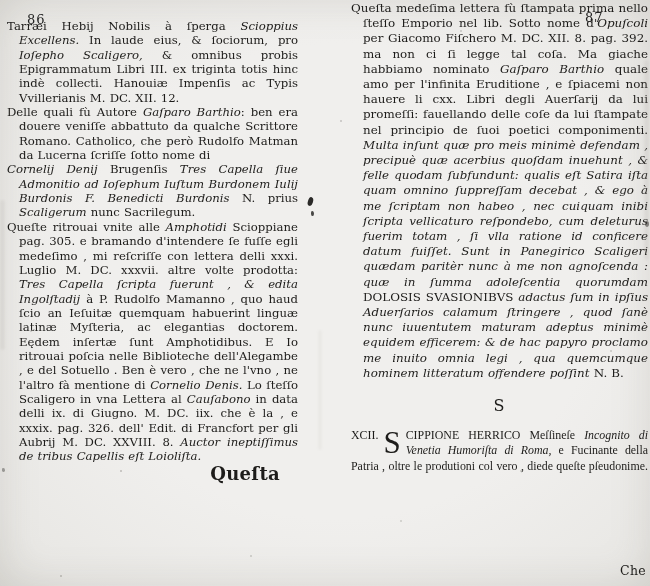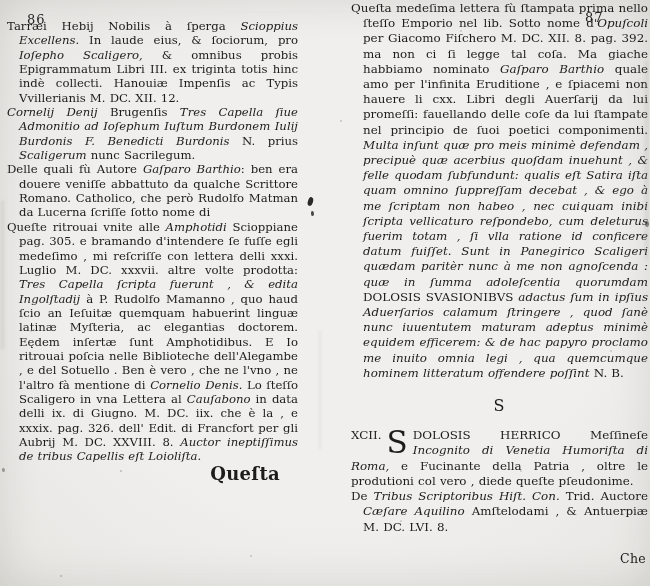--- a/index.html
+++ b/index.html
@@ -43,31 +43,31 @@
   .catchword{
     text-align:right;
     padding-right:18px;
     margin-top:3px;
     font-size:18px;
     font-weight:700;
     letter-spacing:0.3px;
   }
   .catchword-r{
     position:absolute;
-    right:4px;top:551px;
+    right:4px;top:563px;
     font-size:12.5px;
     letter-spacing:0.3px;
   }
   .sec-letter{
     text-align:center;
     font-size:16px;
     margin:17px 0 15px 0;
     letter-spacing:1px;
   }
-  .xcii-entry{padding-left:0;text-indent:0;}
+  .xcii-entry{padding-left:0;text-indent:0;font-family:Liberation Serif, serif;}
   .xcii{float:left;margin:0 3px 0 0;}
   .dropcap{
     float:left;
     font-size:31px;
     line-height:25px;
     margin:2px 5px 0 2px;
   }
   .ink{position:absolute;background:#2b2a28;border-radius:40% 60% 50% 50%;}
   #ink-1{left:308px;top:197px;width:5px;height:9px;transform:rotate(18deg);}
   #ink-2{left:311px;top:211px;width:3px;height:5px;opacity:.85;}
@@ -90,35 +90,34 @@
 </head>
 <body>
 
 <div id="scan">
 
   <div class="pagenum" id="pn-left">86</div>
   <div class="pagenum" id="pn-right">87</div>
 
   <div class="page" id="page-left">
     <p class="entry"><span>Tarræi Hebij Nobilis à ſperga </span><span class="it">Scioppius Excellens.</span><span> In laude eius, &amp; ſociorum, pro </span><span class="it">Ioſepho Scaligero,</span><span> &amp; omnibus probis Epigrammatum Libri III. ex triginta totis hinc indè collecti. Hanouiæ Impenſis ac Typis Vvillerianis M. DC. XII. 12.</span></p>
+    <p class="entry"><span>Delle quali fù Autore </span><span class="it">Gaſparo Barthio</span><span>: ben era douere veniſſe abbattuto da qualche Scrittore Romano. Catholico, che però Rudolfo Matman da Lucerna ſcriſſe ſotto nome di</span></p>
     <p class="entry"><span class="it">Cornelij Denij </span><span>Brugenſis </span><span class="it">Tres Capella ſiue Admonitio ad Ioſephum Iuſtum Burdonem Iulij Burdonis F. Benedicti Burdonis </span><span>N. prius </span><span class="it">Scaligerum </span><span>nunc Sacrilegum.</span></p>
-    <p class="entry"><span>Delle quali fù Autore </span><span class="it">Gaſparo Barthio</span><span>: ben era douere veniſſe abbattuto da qualche Scrittore Romano. Catholico, che però Rudolfo Matman da Lucerna ſcriſſe ſotto nome di</span></p>
     <p class="entry"><span>Queſte ritrouai vnite alle </span><span class="it">Amphotidi </span><span>Scioppiane pag. 305. e bramando d'intendere ſe fuſſe egli medeſimo , mi reſcriſſe con lettera delli xxxi. Luglio M. DC. xxxvii. altre volte prodotta: </span><span class="it">Tres Capella ſcripta fuerunt , &amp; edita Ingolſtadij </span><span>à P. Rudolfo Mamanno , quo haud ſcio an Ieſuitæ quemquam habuerint linguæ latinæ Myſteria, ac elegantias doctorem. Eędem inſertæ ſunt Amphotidibus. E Io ritrouai poſcia nelle Biblioteche dell'Alegambe , e del Sotuello . Ben è vero , che ne l'vno , ne l'altro fà mentione di </span><span class="it">Cornelio Denis.</span><span> Lo ſteſſo Scaligero in vna Lettera al </span><span class="it">Cauſabono </span><span>in data delli ix. di Giugno. M. DC. iix. che è la , e xxxix. pag. 326. dell' Edit. di Francfort per gli Aubrij M. DC. XXVIII. 8. </span><span class="it">Auctor ineptiſſimus de tribus Capellis eſt Loioliſta.</span></p>
     <div class="catchword">Queſta</div>
   </div>
 
   <div class="page" id="page-right">
     <p class="entry"><span>Queſta medeſima lettera fù ſtampata prima nello ſteſſo Emporio nel lib. Sotto nome d'</span><span class="it">Opuſcoli </span><span>per Giacomo Fiſchero M. DC. XII. 8. pag. 392. ma non ci ſi legge tal coſa. Ma giache habbiamo nominato </span><span class="it">Gaſparo Barthio </span><span>quale amo per l'infinita Eruditione , e ſpiacemi non hauere li cxx. Libri degli Auerſarij da lui promeſſi: fauellando delle coſe da lui ſtampate nel principio de ſuoi poetici componimenti. </span><span class="it">Multa inſunt quæ pro meis minimè defendam , precipuè quæ acerbius quoſdam inuehunt , &amp; felle quodam ſubfundunt: qualis eſt Satira iſta quam omnino ſuppreſſam decebat , &amp; ego à me ſcriptam non habeo , nec cuiquam inibi ſcripta vellicaturo reſpondebo, cum deleturus fuerim totam , ſi vlla ratione id conficere datum fuiſſet. Sunt in Panegirico Scaligeri quædam paritèr nunc à me non agnoſcenda : quæ in ſumma adoleſcentia quorumdam </span><span>DOLOSIS SVASIONIBVS </span><span class="it">adactus ſum in ipſius Aduerſarios calamum ſtringere , quod ſanè nunc iuuentutem maturam adeptus minimè equidem efficerem: &amp; de hac papyro proclamo me inuito omnia legi , qua quemcumque hominem litteratum offendere poſſint </span><span>N. B.</span></p>
     <div class="sec-letter">S</div>
     <p class="entry xcii-entry">
       <span class="xcii">XCII.</span>
       <span class="dropcap">S</span>
-      <span><span>DOLOSIS HERRICO Meſſineſe </span><span class="it">Incognito di Venetia Humoriſta di Roma,</span><span> e Fucinante della Patria , oltre le produtioni col vero , diede queſte pſeudonime.</span></span>
+      <span><span>CIPPIONE HERRICO Meſſineſe </span><span class="it">Incognito di Venetia Humoriſta di Roma,</span><span> e Fucinante della Patria , oltre le produtioni col vero , diede queſte pſeudonime.</span></span>
     </p>
-    <p class="entry"><span>De </span><span class="it">Tribus Scriptoribus Hiſt. Con. </span><span>Trid. Auctore </span><span class="it">Cæſare Aquilino </span><span>Amſtelodami , &amp; Antuerpiæ M. DC. LVI. 8.</span></p>
   </div>
 
   <div class="catchword-r">Che</div>
 
   <div class="ink" id="ink-1"></div>
   <div class="ink" id="ink-2"></div>
   <div class="ink" id="ink-3"></div>
   <div class="ink" id="ink-4"></div>
   <div class="smudge" id="sm-1"></div>
   <div class="smudge" id="sm-2"></div>

